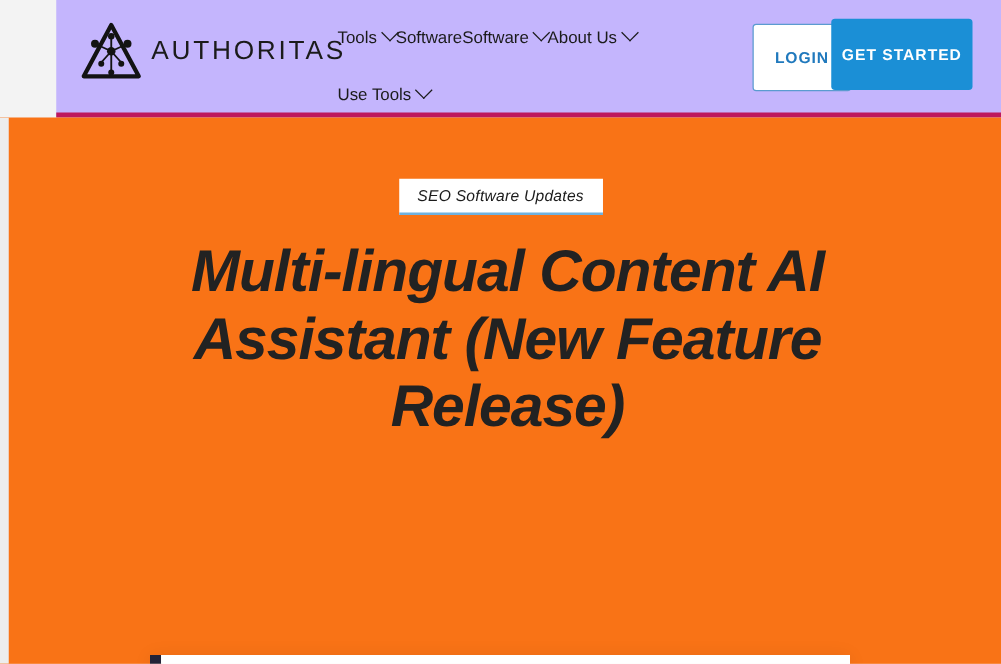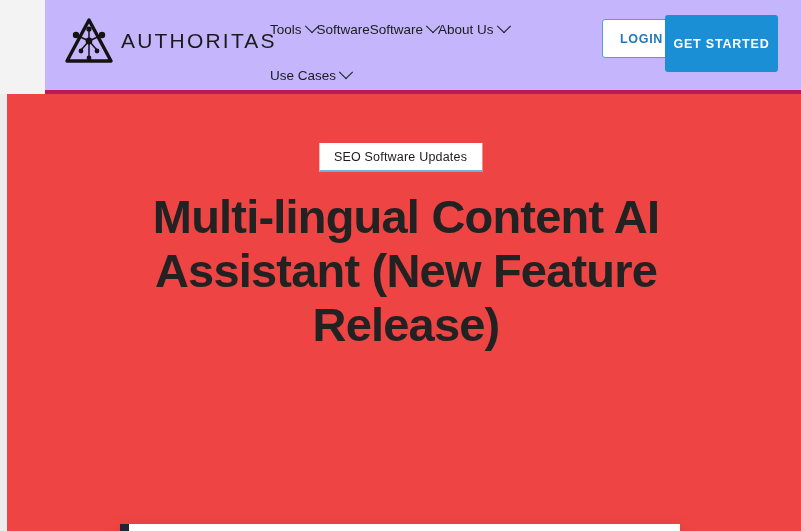--- a/index.html
+++ b/index.html
@@ -69,21 +69,21 @@
     border-right: 1.6px solid #1b1b1b;
     border-bottom: 1.6px solid #1b1b1b;
     transform: rotate(45deg) translate(-2px, -2px);
   }
 
   .login-btn {
     position: absolute;
     right: 120px;
     top: 19px;
     width: 79px;
-    height: 39px;
+    height: 54px;
     border: 1px solid #5b9bd0;
     border-radius: 3px;
     background: #ffffff;
     color: #2079bd;
     font-size: 12.5px;
     font-weight: 600;
     letter-spacing: 0.7px;
     display: flex;
     align-items: center;
     justify-content: center;
@@ -109,22 +109,23 @@
     align-items: center;
     justify-content: center;
     cursor: pointer;
     box-sizing: border-box;
   }
 
   
   .hero {
     position: relative;
     height: 437px;
-    background: #ef4444;
+    background: #f97316;
     overflow: hidden;
+    font-style: italic;
   }
   .hero-edge {
     position: absolute;
     left: 0; top: 0;
     width: 7px; height: 100%;
     background: #ededed;
   }
   .badge {
     position: absolute;
     left: 50%;
@@ -227,21 +228,21 @@
         <span>Software</span>
         <i class="chev"></i>
       </span>
       <span class="nav-item">
         <span>About Us</span>
         <i class="chev"></i>
       </span>
     </div>
     <div class="nav-row second">
       <span class="nav-item">
-        <span>Use Cases</span>
+        <span>Use Tools</span>
         <i class="chev"></i>
       </span>
     </div>
   </nav>
 
   <div class="login-btn">LOGIN</div>
   <div class="getstarted-btn">GET STARTED</div>
 </div>
 
 <div class="hero">

